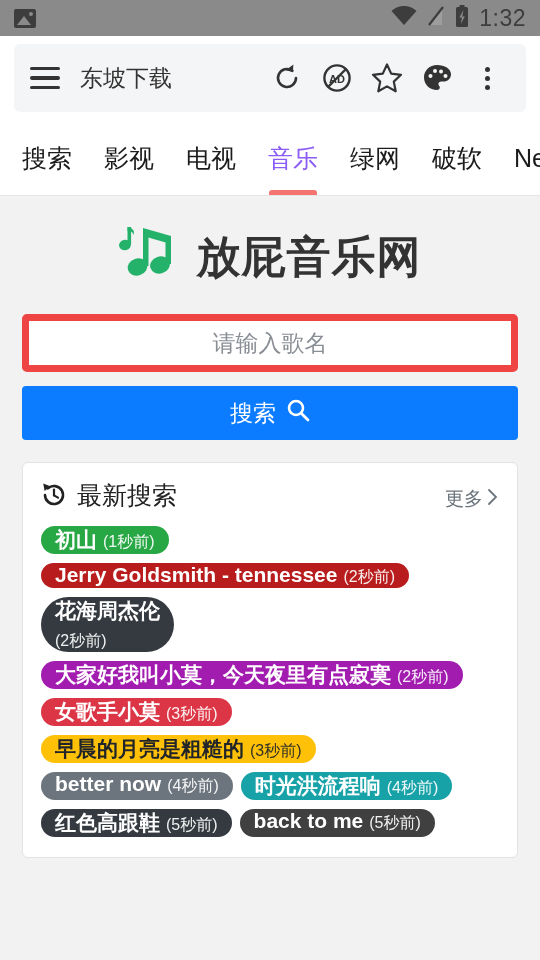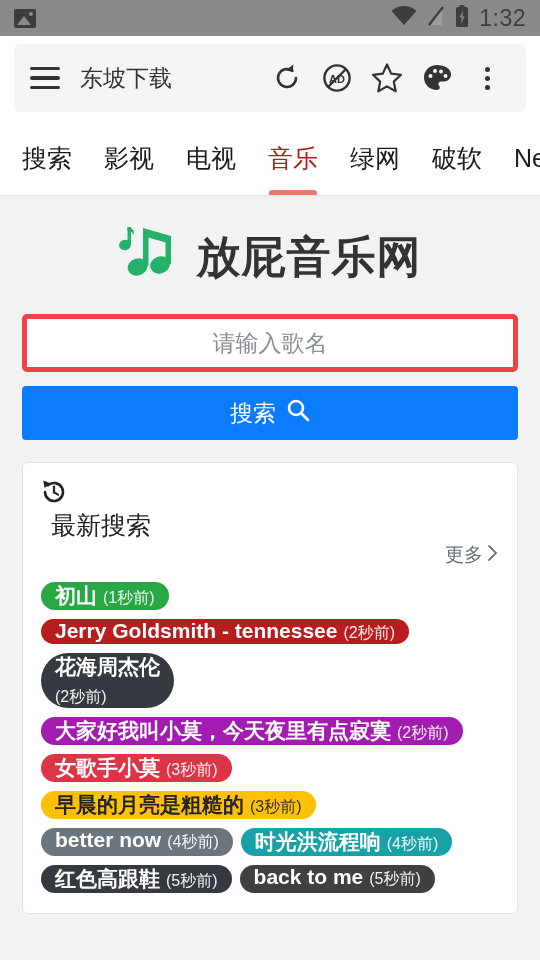--- a/index.html
+++ b/index.html
@@ -50,51 +50,51 @@
   .tabs {
     background:#fff; display:flex; align-items:flex-end;
     height: 74px; padding: 0 6px; overflow:hidden;
     border-bottom: 1px solid #e6e6e6; position: relative;
   }
   .tab {
     flex: 0 0 auto; padding: 0 16px; height:100%;
     display:flex; flex-direction:column; align-items:center; justify-content:center;
     font-size: 25px; color:#1b1b1b; white-space:nowrap; position:relative;
   }
-  .tab.active { color:#b91c1c; }
+  .tab.active { color:#8b5cf6; }
   .tab .bar { position:absolute; bottom:0; width: 48px; height:5px; background:#f4756f; border-radius:3px 3px 0 0; opacity:0; }
   .tab.active .bar { opacity:1; }
 
   
   .page { background:#f2f2f2; height: calc(960px - 36px - 86px - 75px); overflow:hidden; }
 
   .brand { display:flex; align-items:center; justify-content:center; gap:14px; padding: 28px 0 24px; }
   .brand-text { font-size: 44px; color:#333; font-weight:700; letter-spacing:1px; }
 
   .field-wrap { padding: 0 22px; }
   .search-input {
     width:100%; height: 58px; background:#fff;
-    border: 5px solid #ef4444; border-radius:5px;
+    border: 7px solid #ef4444; border-radius:5px;
     font-size: 23px; color:#333; text-align:center; outline:none;
     font-family: inherit;
   }
   .search-input::placeholder { color:#8a8f96; }
   .search-btn {
     width:100%; height: 54px; margin-top: 14px;
     background:#0b7cff; border:none; border-radius:4px;
     color:#fff; font-size:23px; font-family:inherit;
     display:flex; align-items:center; justify-content:center; gap:10px;
     cursor:pointer;
   }
 
   .card {
     background:#fff; margin: 22px 22px 0; border:1px solid #e3e3e3;
     border-radius:6px; padding: 16px 18px 20px;
   }
-  .card-head { display:flex; align-items:flex-start; margin-bottom: 14px; flex-direction: column; }
+  .card-head { display:flex; align-items:flex-end; margin-bottom: 14px; }
   .card-title { font-size: 25px; color:#222; margin-left: 10px; }
   .more { margin-left:auto; font-size:19px; color:#6c757d; display:flex; align-items:center; gap:4px; }
 
   .tags { display:flex; flex-wrap:wrap; gap: 9px 8px; }
   .tag {
     border-radius: 999px; padding: 0 14px;
     font-size: 21px; font-weight:700; color:#fff;
     display:flex; align-items:baseline; gap:6px; white-space:nowrap;
   }
   .tag .ago { font-size: 16px; font-weight:400; opacity:.92; }

